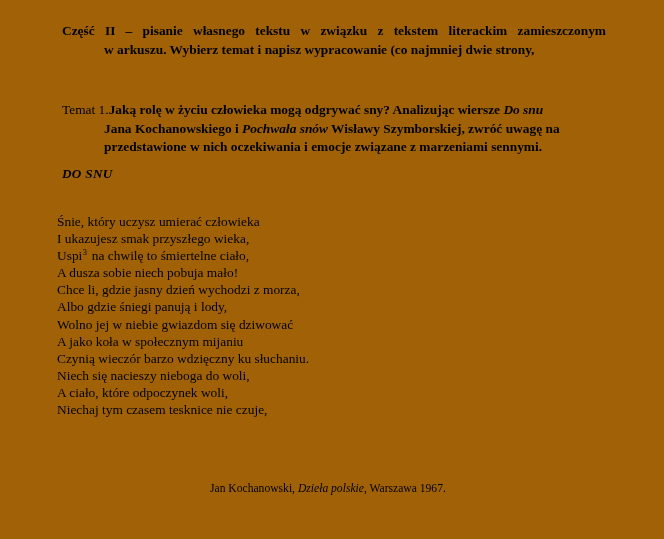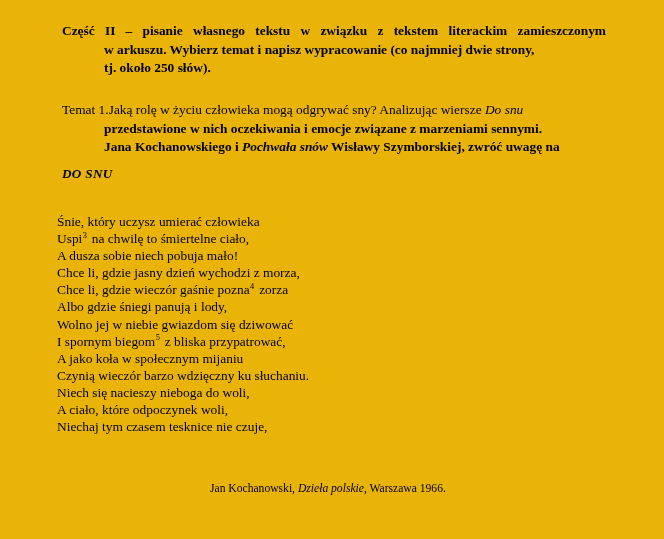--- a/index.html
+++ b/index.html
@@ -14,21 +14,21 @@
     font-family: "Liberation Serif", "DejaVu Serif", serif;
     color: #000000;
     overflow: hidden;
     position: relative;
   }
 
   .page {
     position: relative;
     width: 664px;
     height: 539px;
-    background: #eab308;
+    background: #a16207;
   }
 
   
   .part-heading {
     position: absolute;
     left: 62px;
     top: 22px;
     width: 544px;
     font-size: 13.4px;
     font-weight: bold;
@@ -68,21 +68,21 @@
     display: block;
     white-space: nowrap;
   }
 
   .topic-label {
     font-weight: normal;
     text-align: center;
   }
 
   .topic-block b {
-    font-weight: normal;
+    font-weight: bold;
   }
 
   .topic-block i {
     font-style: italic;
   }
 
   .topic-block .indent {
     display: block;
     padding-left: 42px;
     white-space: nowrap;
@@ -135,44 +135,42 @@
   }
 </style>
 </head>
 <body>
 
 <div class="page">
 
   <div class="part-heading">
     <span class="line line-1">Część II – pisanie własnego tekstu w związku z tekstem literackim zamieszczonym</span>
     <span class="indent">w arkuszu. Wybierz temat i napisz wypracowanie (co najmniej dwie strony,</span>
-    <span class="indent">tj. około 250 słów).</span>
   </div>
 
   <div class="topic-block">
     <span class="topic-line"><span class="topic-label">Temat 1.</span><b>Jaką rolę w życiu człowieka mogą odgrywać sny? Analizując wiersze </b><b><i>Do snu</i></b></span>
+    <span class="indent"><span>Jana Kochanowskiego i </span><i>Pochwała snów</i><span> Wisławy Szymborskiej, zwróć uwagę na</span></span>
     <span class="indent">przedstawione w nich oczekiwania i emocje związane z marzeniami sennymi.</span>
-    <span class="indent"><span>Jana Kochanowskiego i </span><i>Pochwała snów</i><span> Wisławy Szymborskiej, zwróć uwagę na</span></span>
   </div>
 
   <div class="poem-title">DO SNU</div>
 
   <div class="poem-body">
       <span class="verse"><span>Śnie, który uczysz umierać człowieka</span></span>
+      <span class="verse"><span>I ukazujesz smak przyszłego wieka,</span></span>
       <span class="verse"><span>Uspi</span><sup>3</sup><span> na chwilę to śmiertelne ciało,</span></span>
       <span class="verse"><span>A dusza sobie niech pobuja mało!</span></span>
       <span class="verse"><span>Chce li, gdzie jasny dzień wychodzi z morza,</span></span>
-      <span class="verse"><span>Chce li, gdzie wieczór gaśnie pozna</span><sup>4</sup><span> zorza</span></span>
       <span class="verse"><span>Albo gdzie śniegi panują i lody,</span></span>
       <span class="verse"><span>Wolno jej w niebie gwiazdom się dziwować</span></span>
-      <span class="verse"><span>I spornym biegom</span><sup>5</sup><span> z bliska przypatrować,</span></span>
       <span class="verse"><span>A jako koła w społecznym mijaniu</span></span>
       <span class="verse"><span>Czynią wieczór barzo wdzięczny ku słuchaniu.</span></span>
       <span class="verse"><span>Niech się nacieszy nieboga do woli,</span></span>
       <span class="verse"><span>A ciało, które odpoczynek woli,</span></span>
       <span class="verse"><span>Niechaj tym czasem tesknice nie czuje,</span></span>
     </div>
 
   <div class="attribution">
-    <span>Jan Kochanowski, </span><i>Dzieła polskie</i><span>, Warszawa 1966.</span>
+    <span>Jan Kochanowski, </span><i>Dzieła polskie</i><span>, Warszawa 1967.</span>
   </div>
 
 </div>
 
 </body></html>

